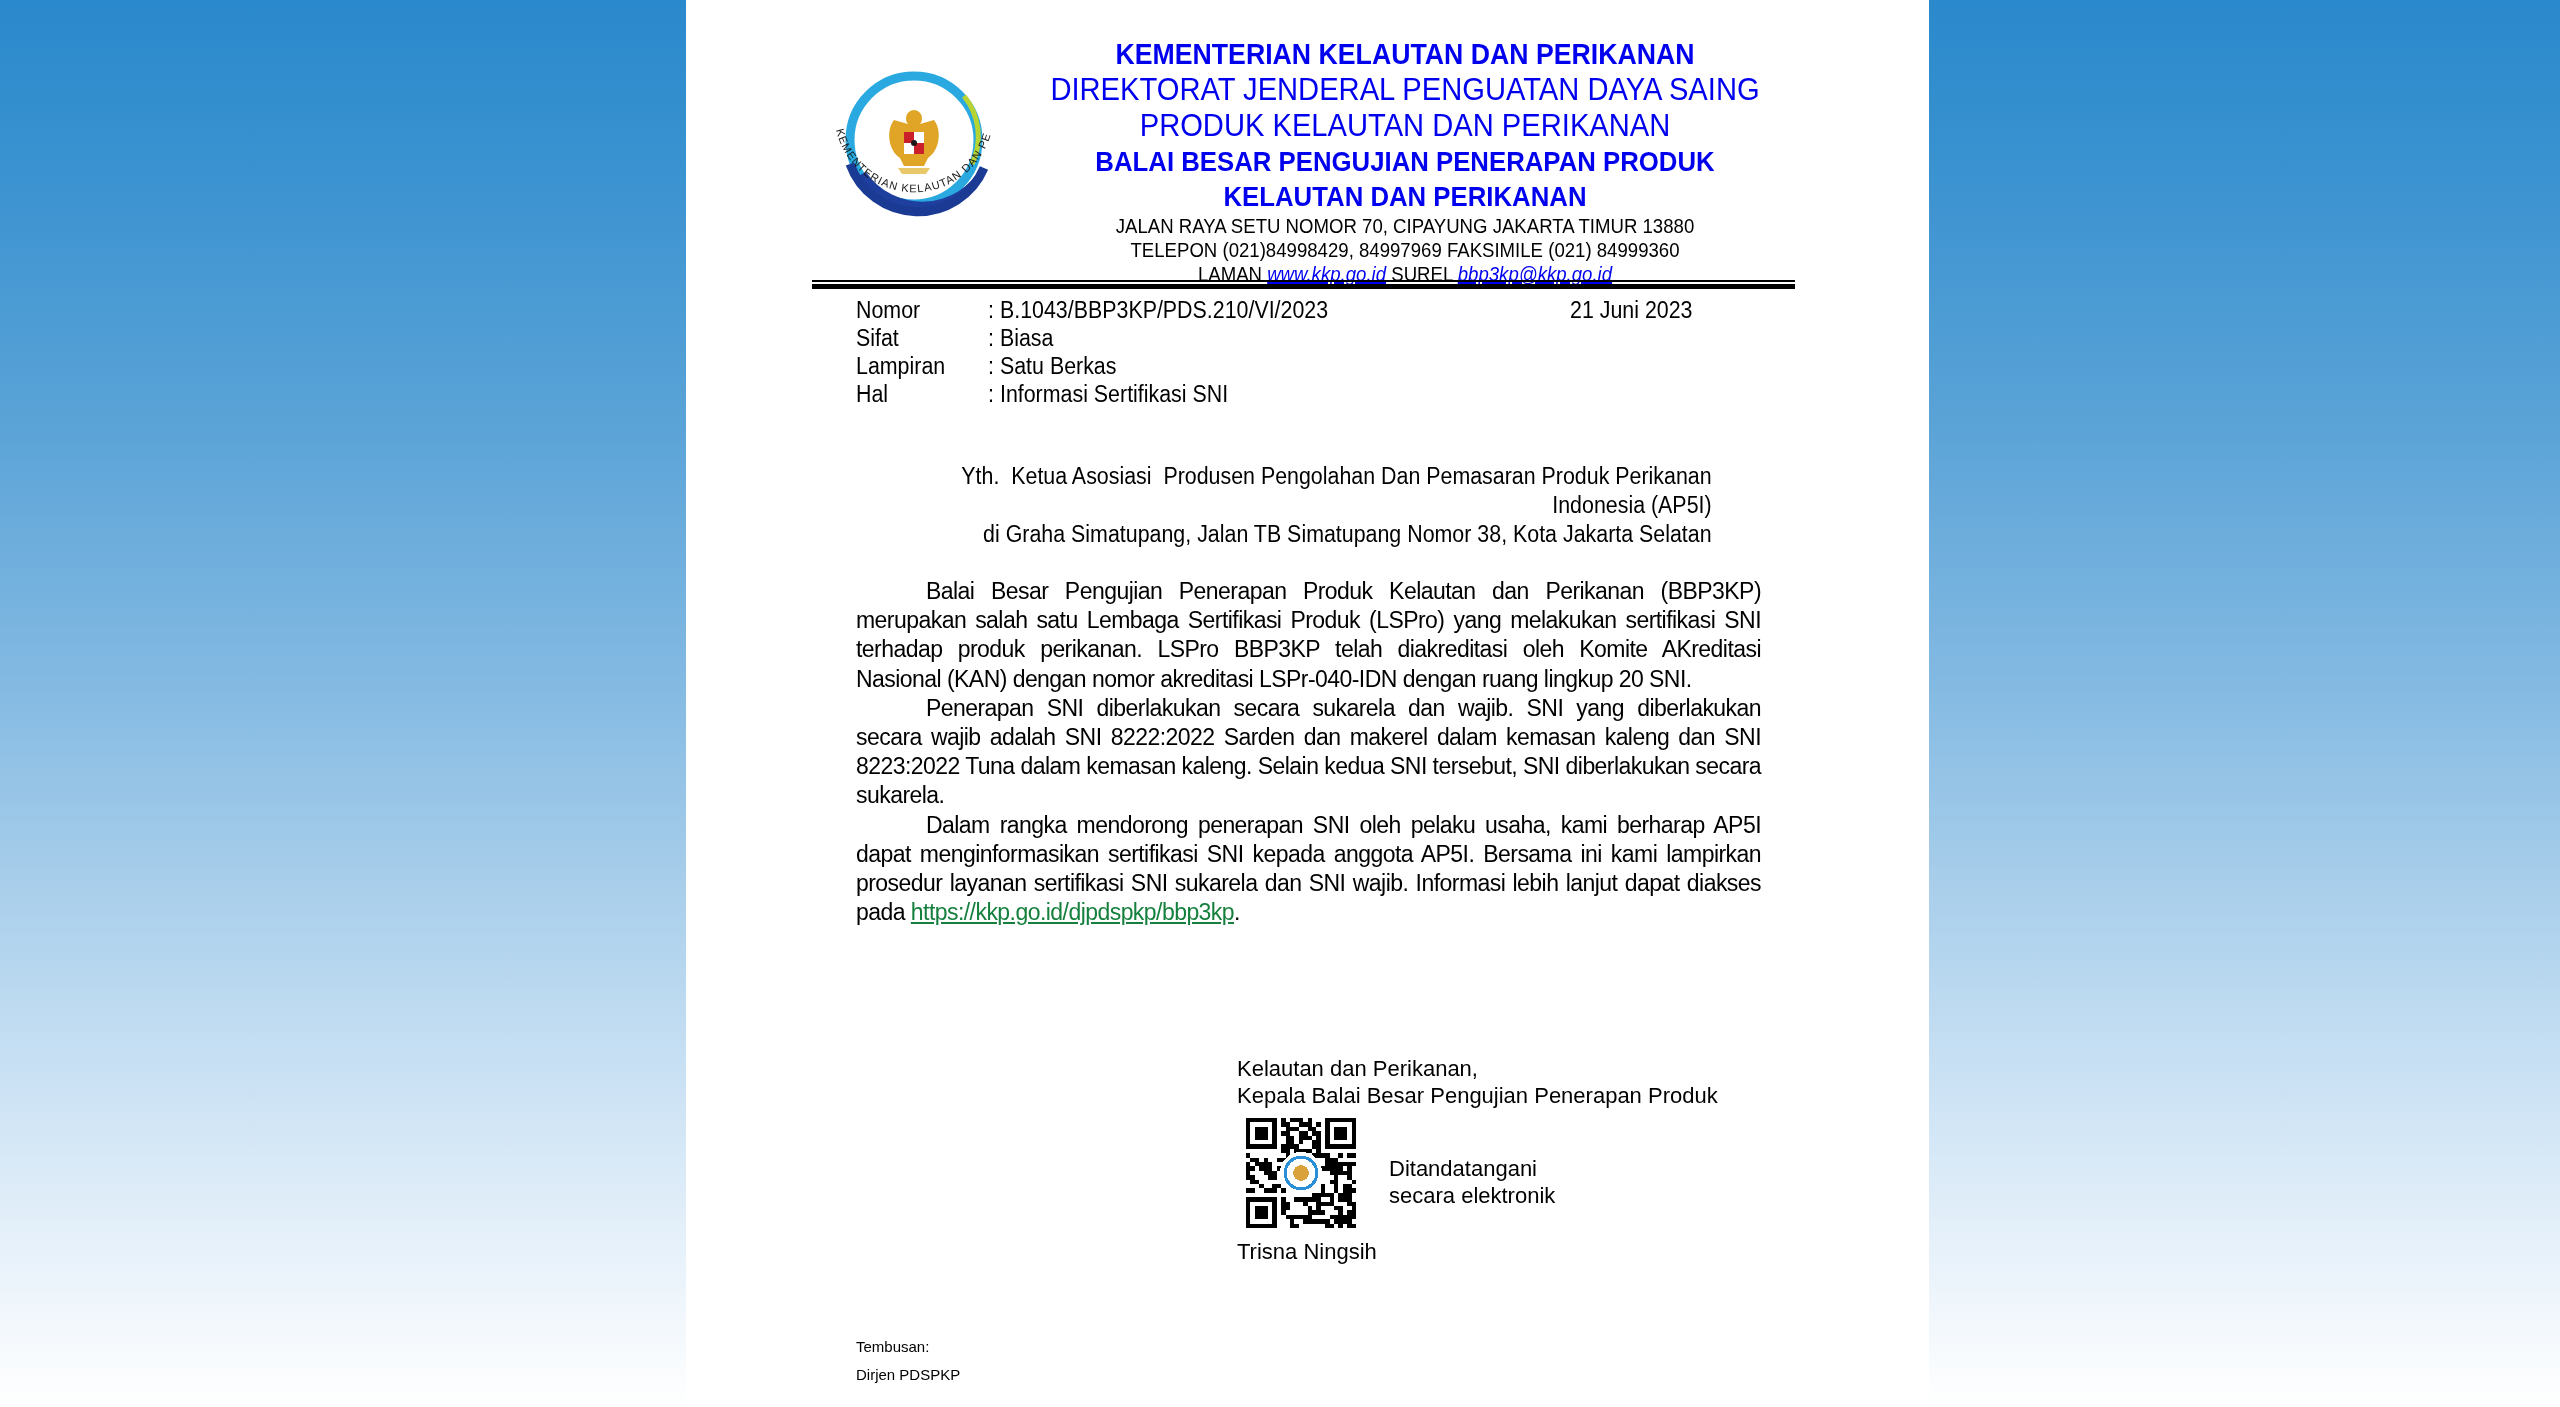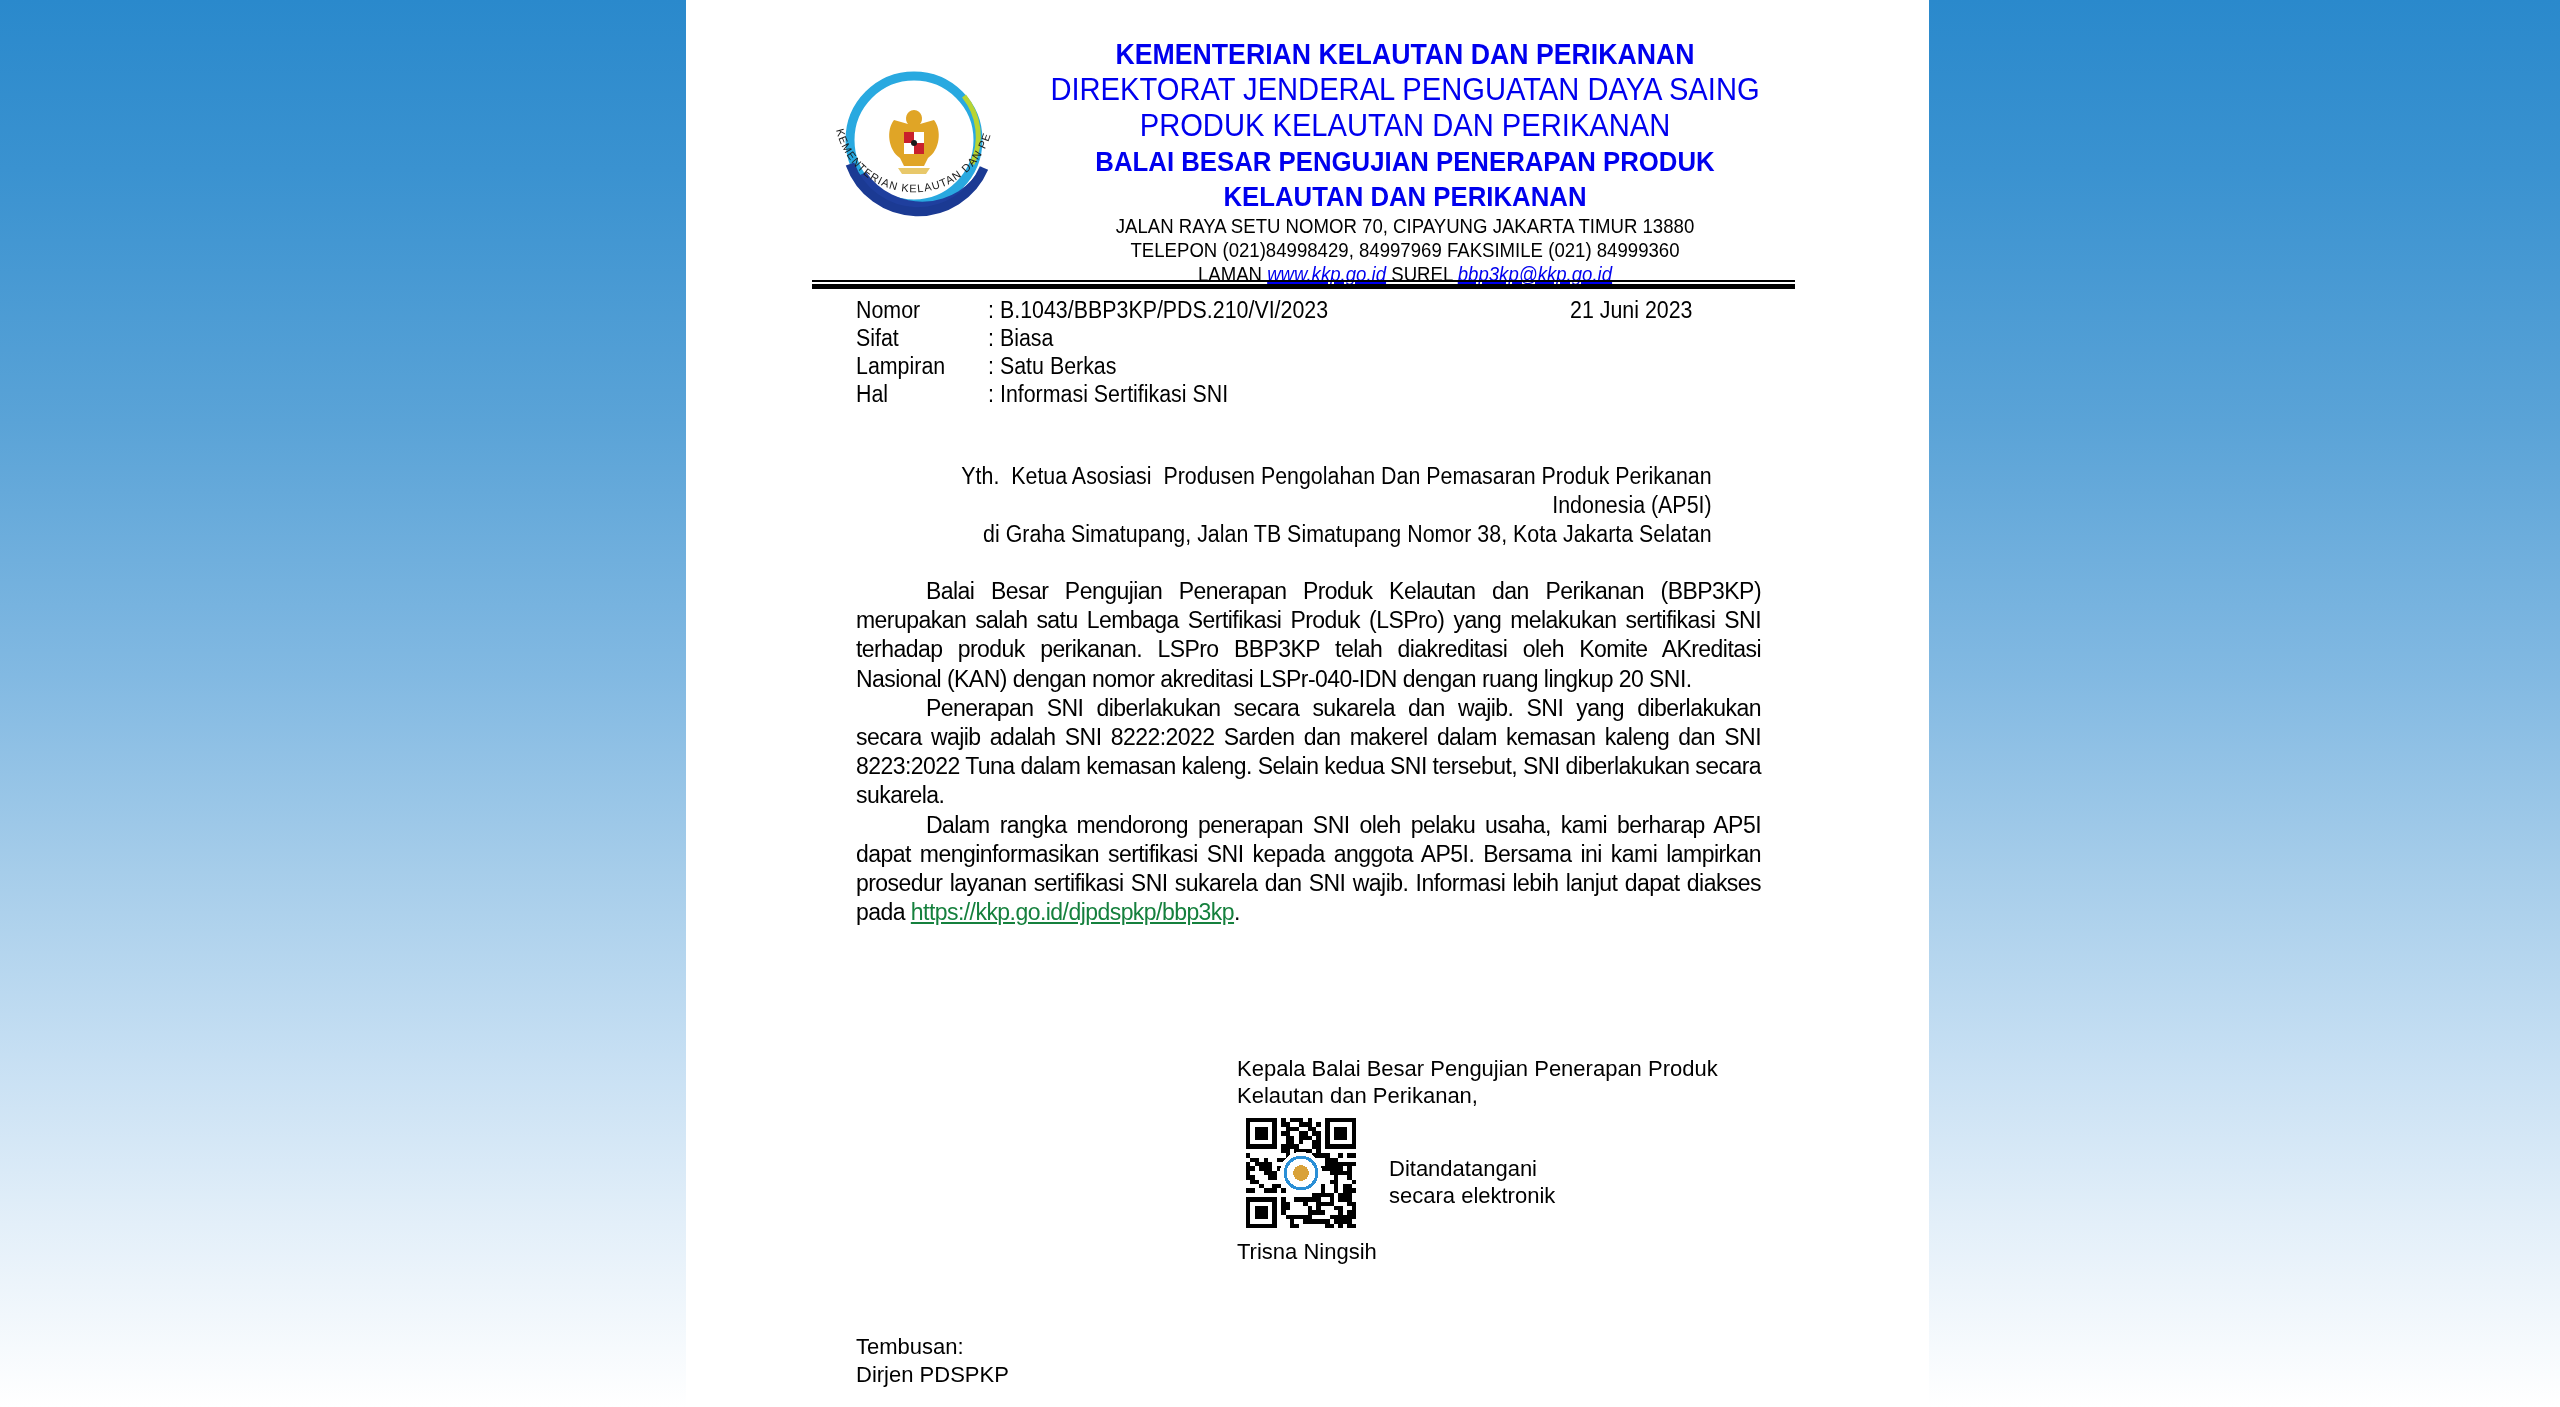--- a/index.html
+++ b/index.html
@@ -67,21 +67,21 @@
       letter-spacing: -0.55px;
       word-spacing: 0px;
     }
     .para a { color: #15803d; text-decoration: underline; }
     .sign { left: 1237px; top: 1055px; width: 560px; font-size: 22px; line-height: 27px; }
     .qr {
       position: absolute; left: 1245px; top: 1118px; width: 112px; height: 110px;
     }
     .signed-text { left: 1389px; top: 1155px; font-size: 22px; line-height: 27px; }
     .signer { left: 1237px; top: 1238px; font-size: 22px; line-height: 27px; }
-    .tembusan { left: 856px; top: 1333px; font-size: 22px; line-height: 28px; }
+    .tembusan { left: 856px; top: 1333px; font-size: 15px; line-height: 28px; }
   </style>
 </head>
 <body>
 
 <div class="page"></div>
 
 <svg class="logo" viewBox="0 0 200 175">
   <defs>
     <path id="arcText" d="M 22 62 A 80 80 0 0 0 178 62"></path>
   </defs>
@@ -147,22 +147,22 @@
   <div class="cond">di Graha Simatupang, Jalan TB Simatupang Nomor 38, Kota Jakarta Selatan</div>
 </div>
 
 <div class="txt para-block">
   <p class="para">Balai Besar Pengujian Penerapan Produk Kelautan dan Perikanan (BBP3KP) merupakan salah satu Lembaga Sertifikasi Produk (LSPro) yang melakukan sertifikasi SNI terhadap produk perikanan. LSPro BBP3KP telah diakreditasi oleh Komite AKreditasi Nasional (KAN) dengan nomor akreditasi LSPr-040-IDN dengan ruang lingkup 20 SNI.</p>
   <p class="para">Penerapan SNI diberlakukan secara sukarela dan wajib. SNI yang diberlakukan secara wajib adalah SNI 8222:2022 Sarden dan makerel dalam kemasan kaleng dan SNI 8223:2022 Tuna dalam kemasan kaleng. Selain kedua SNI tersebut, SNI diberlakukan secara sukarela.</p>
   <p class="para"><span>Dalam rangka mendorong penerapan SNI oleh pelaku usaha, kami berharap AP5I dapat menginformasikan sertifikasi SNI kepada anggota AP5I. Bersama ini kami lampirkan prosedur layanan sertifikasi SNI sukarela dan SNI wajib. Informasi lebih lanjut dapat diakses pada </span><a>https://kkp.go.id/djpdspkp/bbp3kp</a><span>.</span></p>
 </div>
 
 <div class="txt sign">
+  <div>Kelautan dan Perikanan,</div>
   <div>Kepala Balai Besar Pengujian Penerapan Produk</div>
-  <div>Kelautan dan Perikanan,</div>
 </div>
 
 <svg class="qr" id="qr" viewBox="0 0 25 25" shape-rendering="crispEdges">
     <rect x="0" y="0" width="25" height="25" fill="#fff"></rect>
     <rect x="8" y="0" width="1" height="1" fill="#000"></rect>
     <rect x="10" y="0" width="1" height="1" fill="#000"></rect>
     <rect x="11" y="0" width="1" height="1" fill="#000"></rect>
     <rect x="12" y="0" width="1" height="1" fill="#000"></rect>
     <rect x="14" y="0" width="1" height="1" fill="#000"></rect>
     <rect x="8" y="1" width="1" height="1" fill="#000"></rect>

